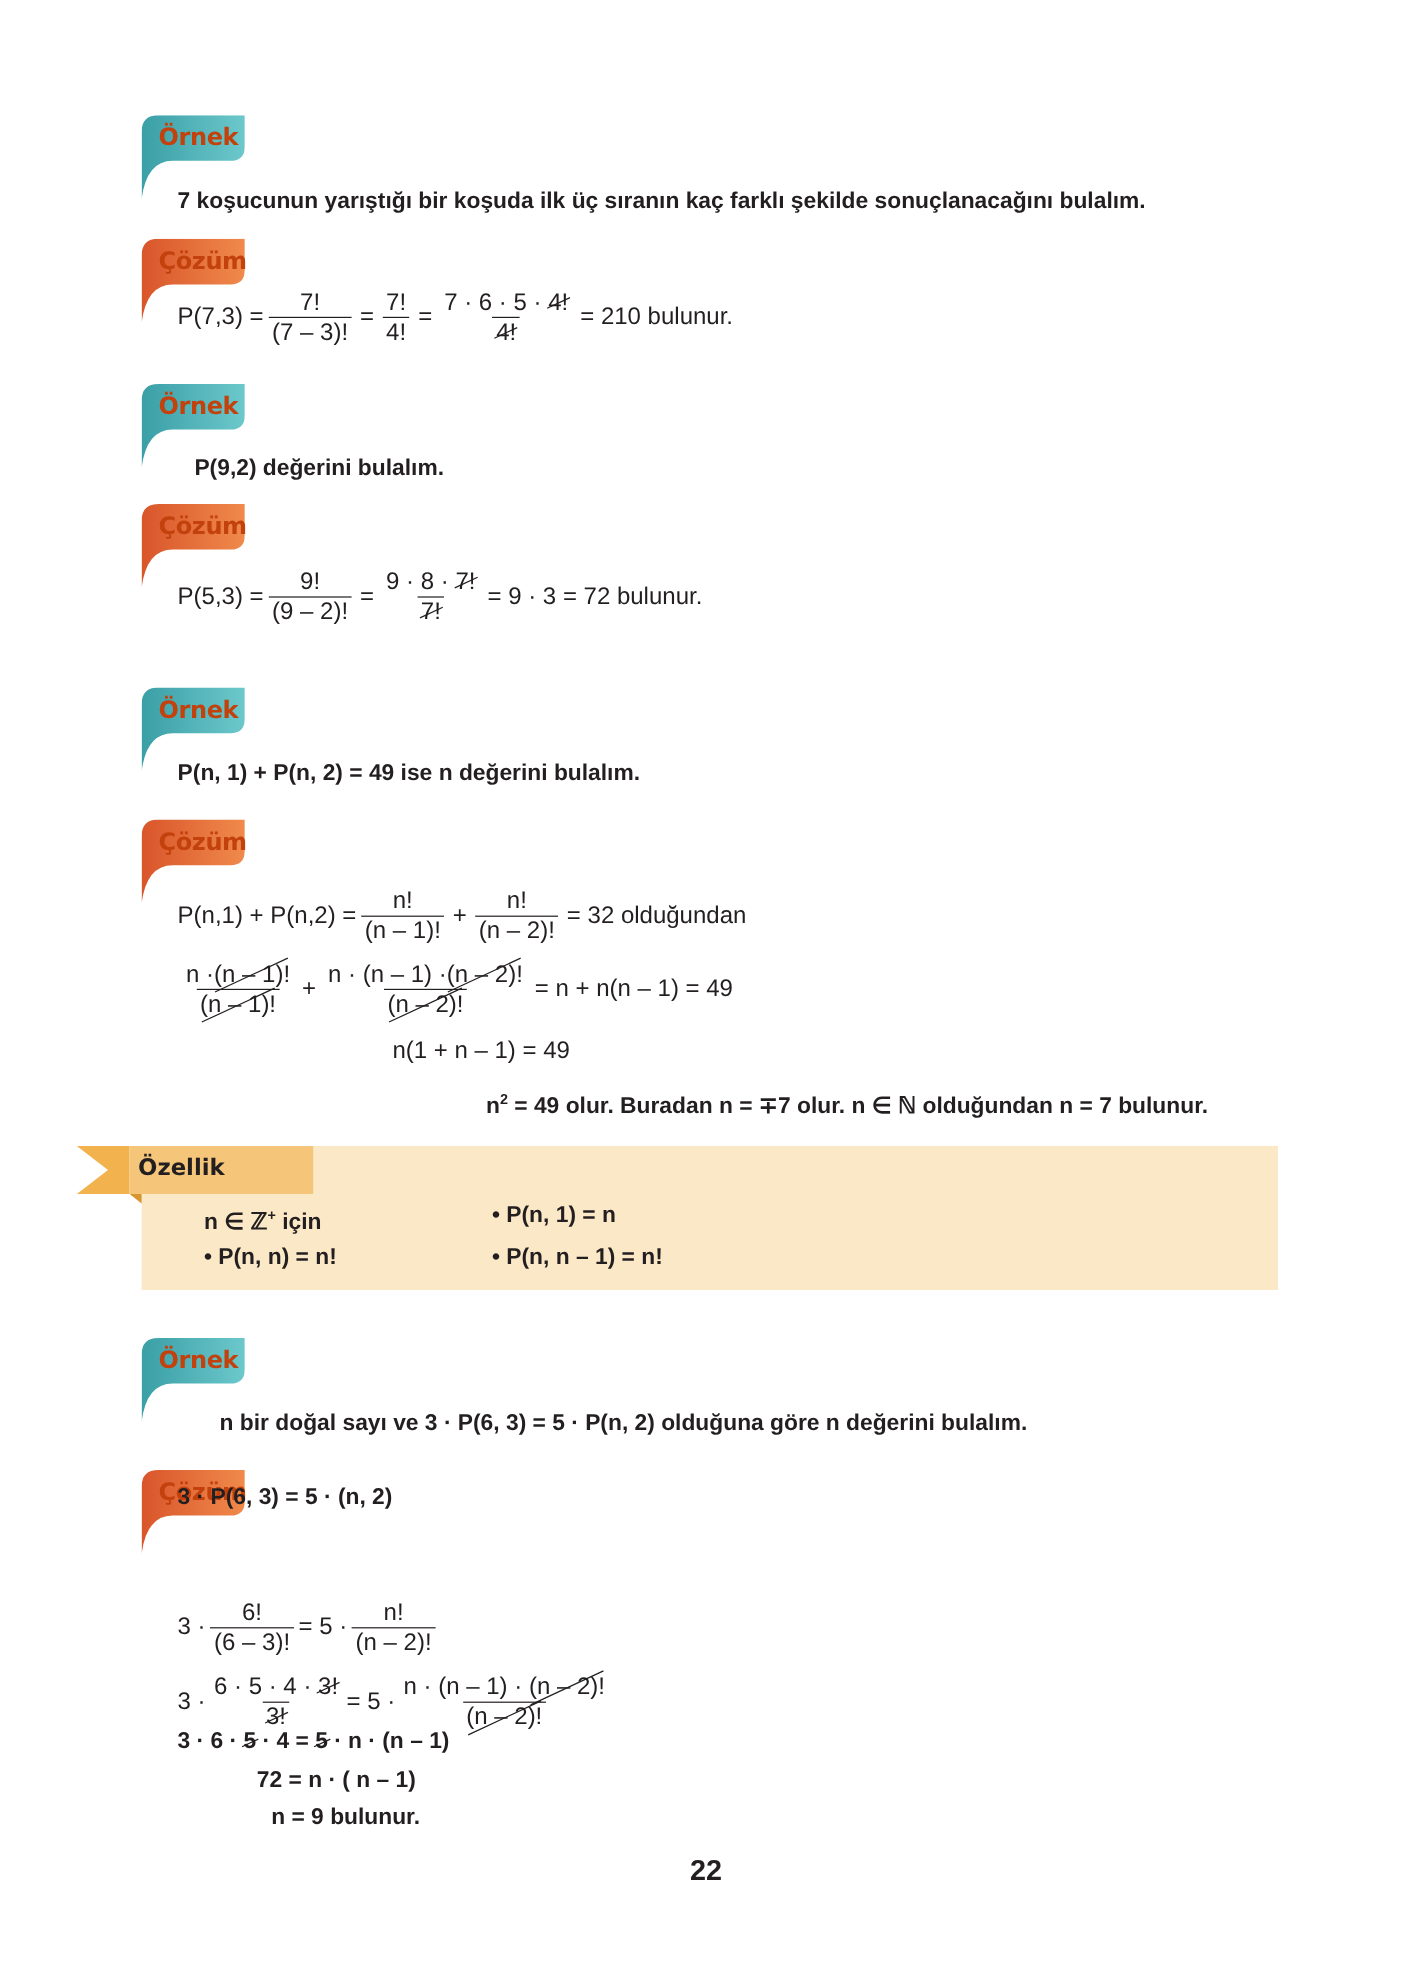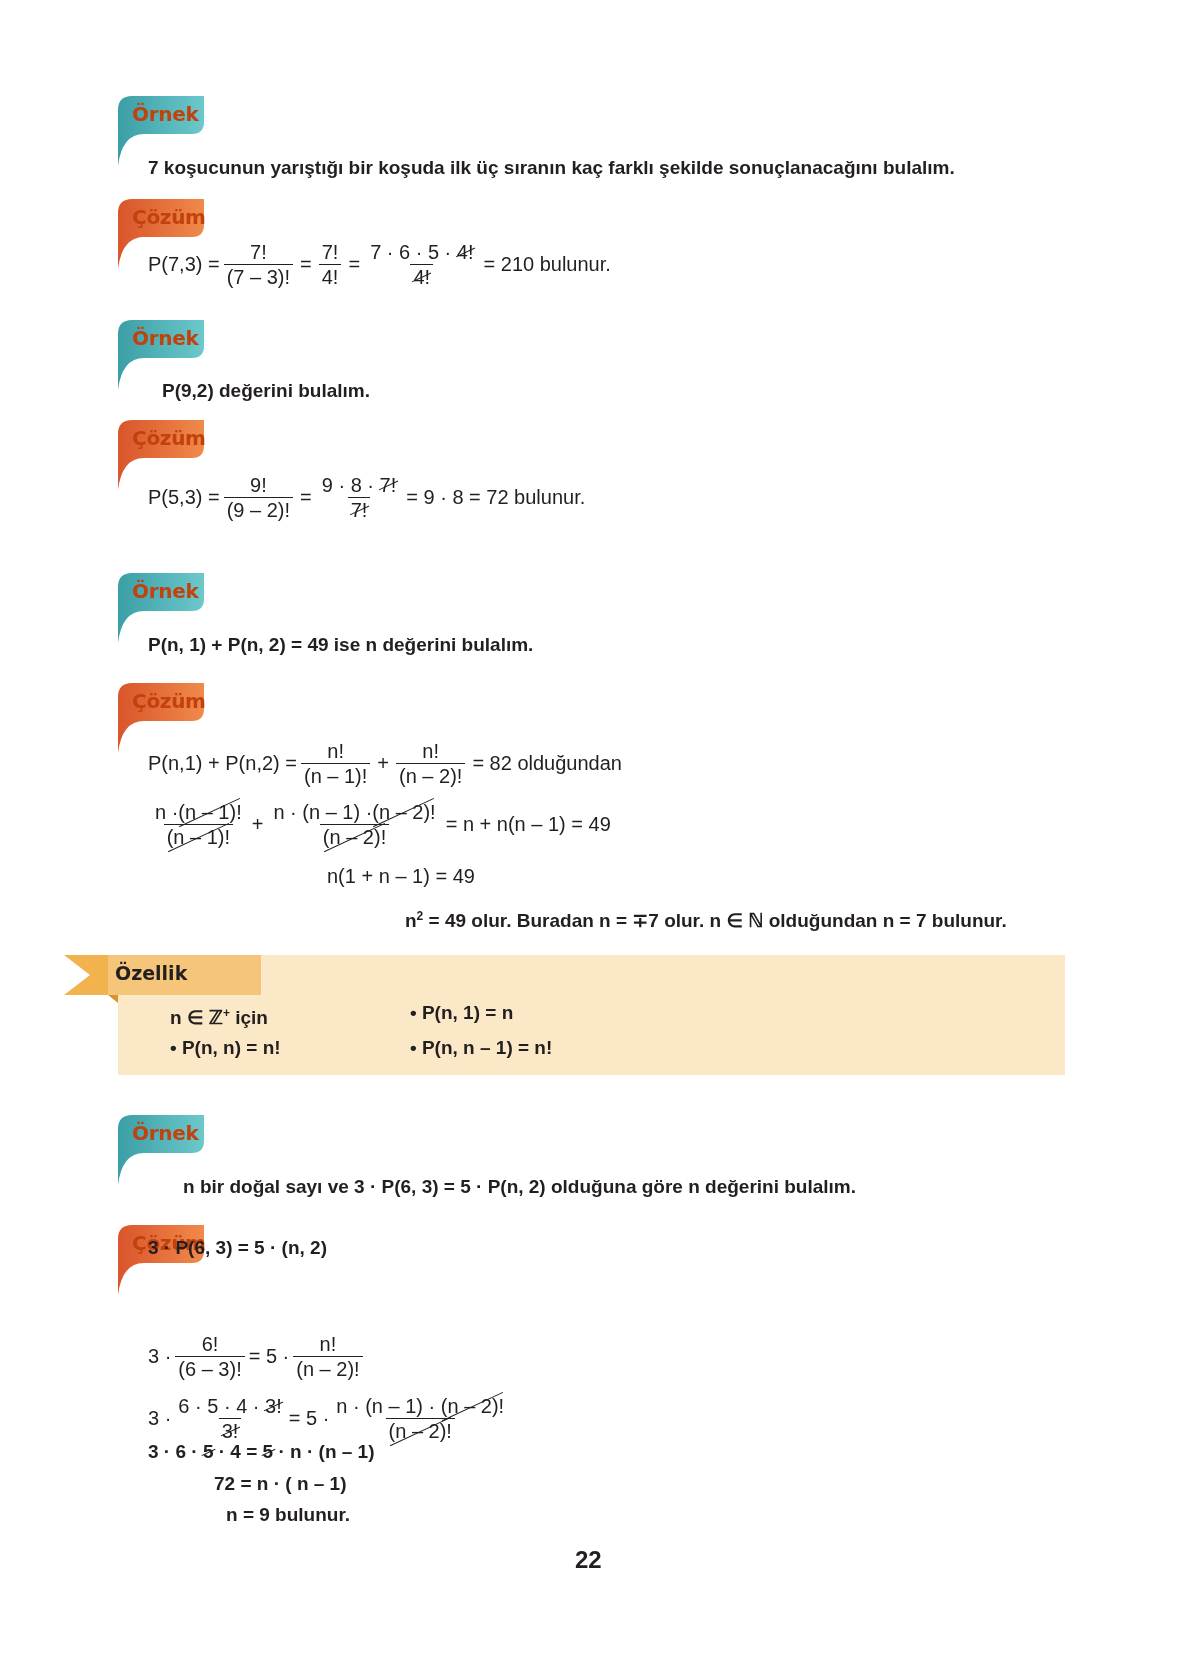--- a/index.html
+++ b/index.html
@@ -92,21 +92,21 @@
   <span>P(5,3) =</span>
   <span class="frac">
       <span class="num">9!</span>
       <span class="den">(9 – 2)!</span>
     </span>
   <span class="op">=</span>
   <span class="frac">
       <span class="num"><span>9 · 8 ·</span> <span class="strike">7!</span></span>
       <span class="den"><span class="strike">7!</span></span>
     </span>
-  <span class="op">= 9 · 8 = 72 bulunur.</span>
+  <span class="op">= 9 · 3 = 72 bulunur.</span>
 </div>
 
 <div class="tag" style="left:118px;top:573px;">
   <svg width="86" height="70" fill="url(#gTeal)">
       <use href="#tagShape"></use>
     </svg>
   <span class="lbl">Örnek</span>
 </div>
 <div class="abs txt" style="left:148px;top:633px;">P(n, 1) + P(n, 2) = 49 ise n değerini bulalım.</div>
 
@@ -120,21 +120,21 @@
   <span>P(n,1) + P(n,2) =</span>
   <span class="frac">
       <span class="num">n!</span>
       <span class="den">(n – 1)!</span>
     </span>
   <span class="op">+</span>
   <span class="frac">
       <span class="num">n!</span>
       <span class="den">(n – 2)!</span>
     </span>
-  <span class="op">= 82 olduğundan</span>
+  <span class="op">= 32 olduğundan</span>
 </div>
 <div class="abs math" style="left:148px;top:801px;">
   <span class="frac">
       <span class="num"><span>n ·</span><span class="strike">(n – 1)!</span></span>
       <span class="den"><span class="strike">(n – 1)!</span></span>
     </span>
   <span class="op">+</span>
   <span class="frac">
       <span class="num"><span>n · (n – 1) ·</span><span class="strike">(n – 2)!</span></span>
       <span class="den"><span class="strike">(n – 2)!</span></span>

